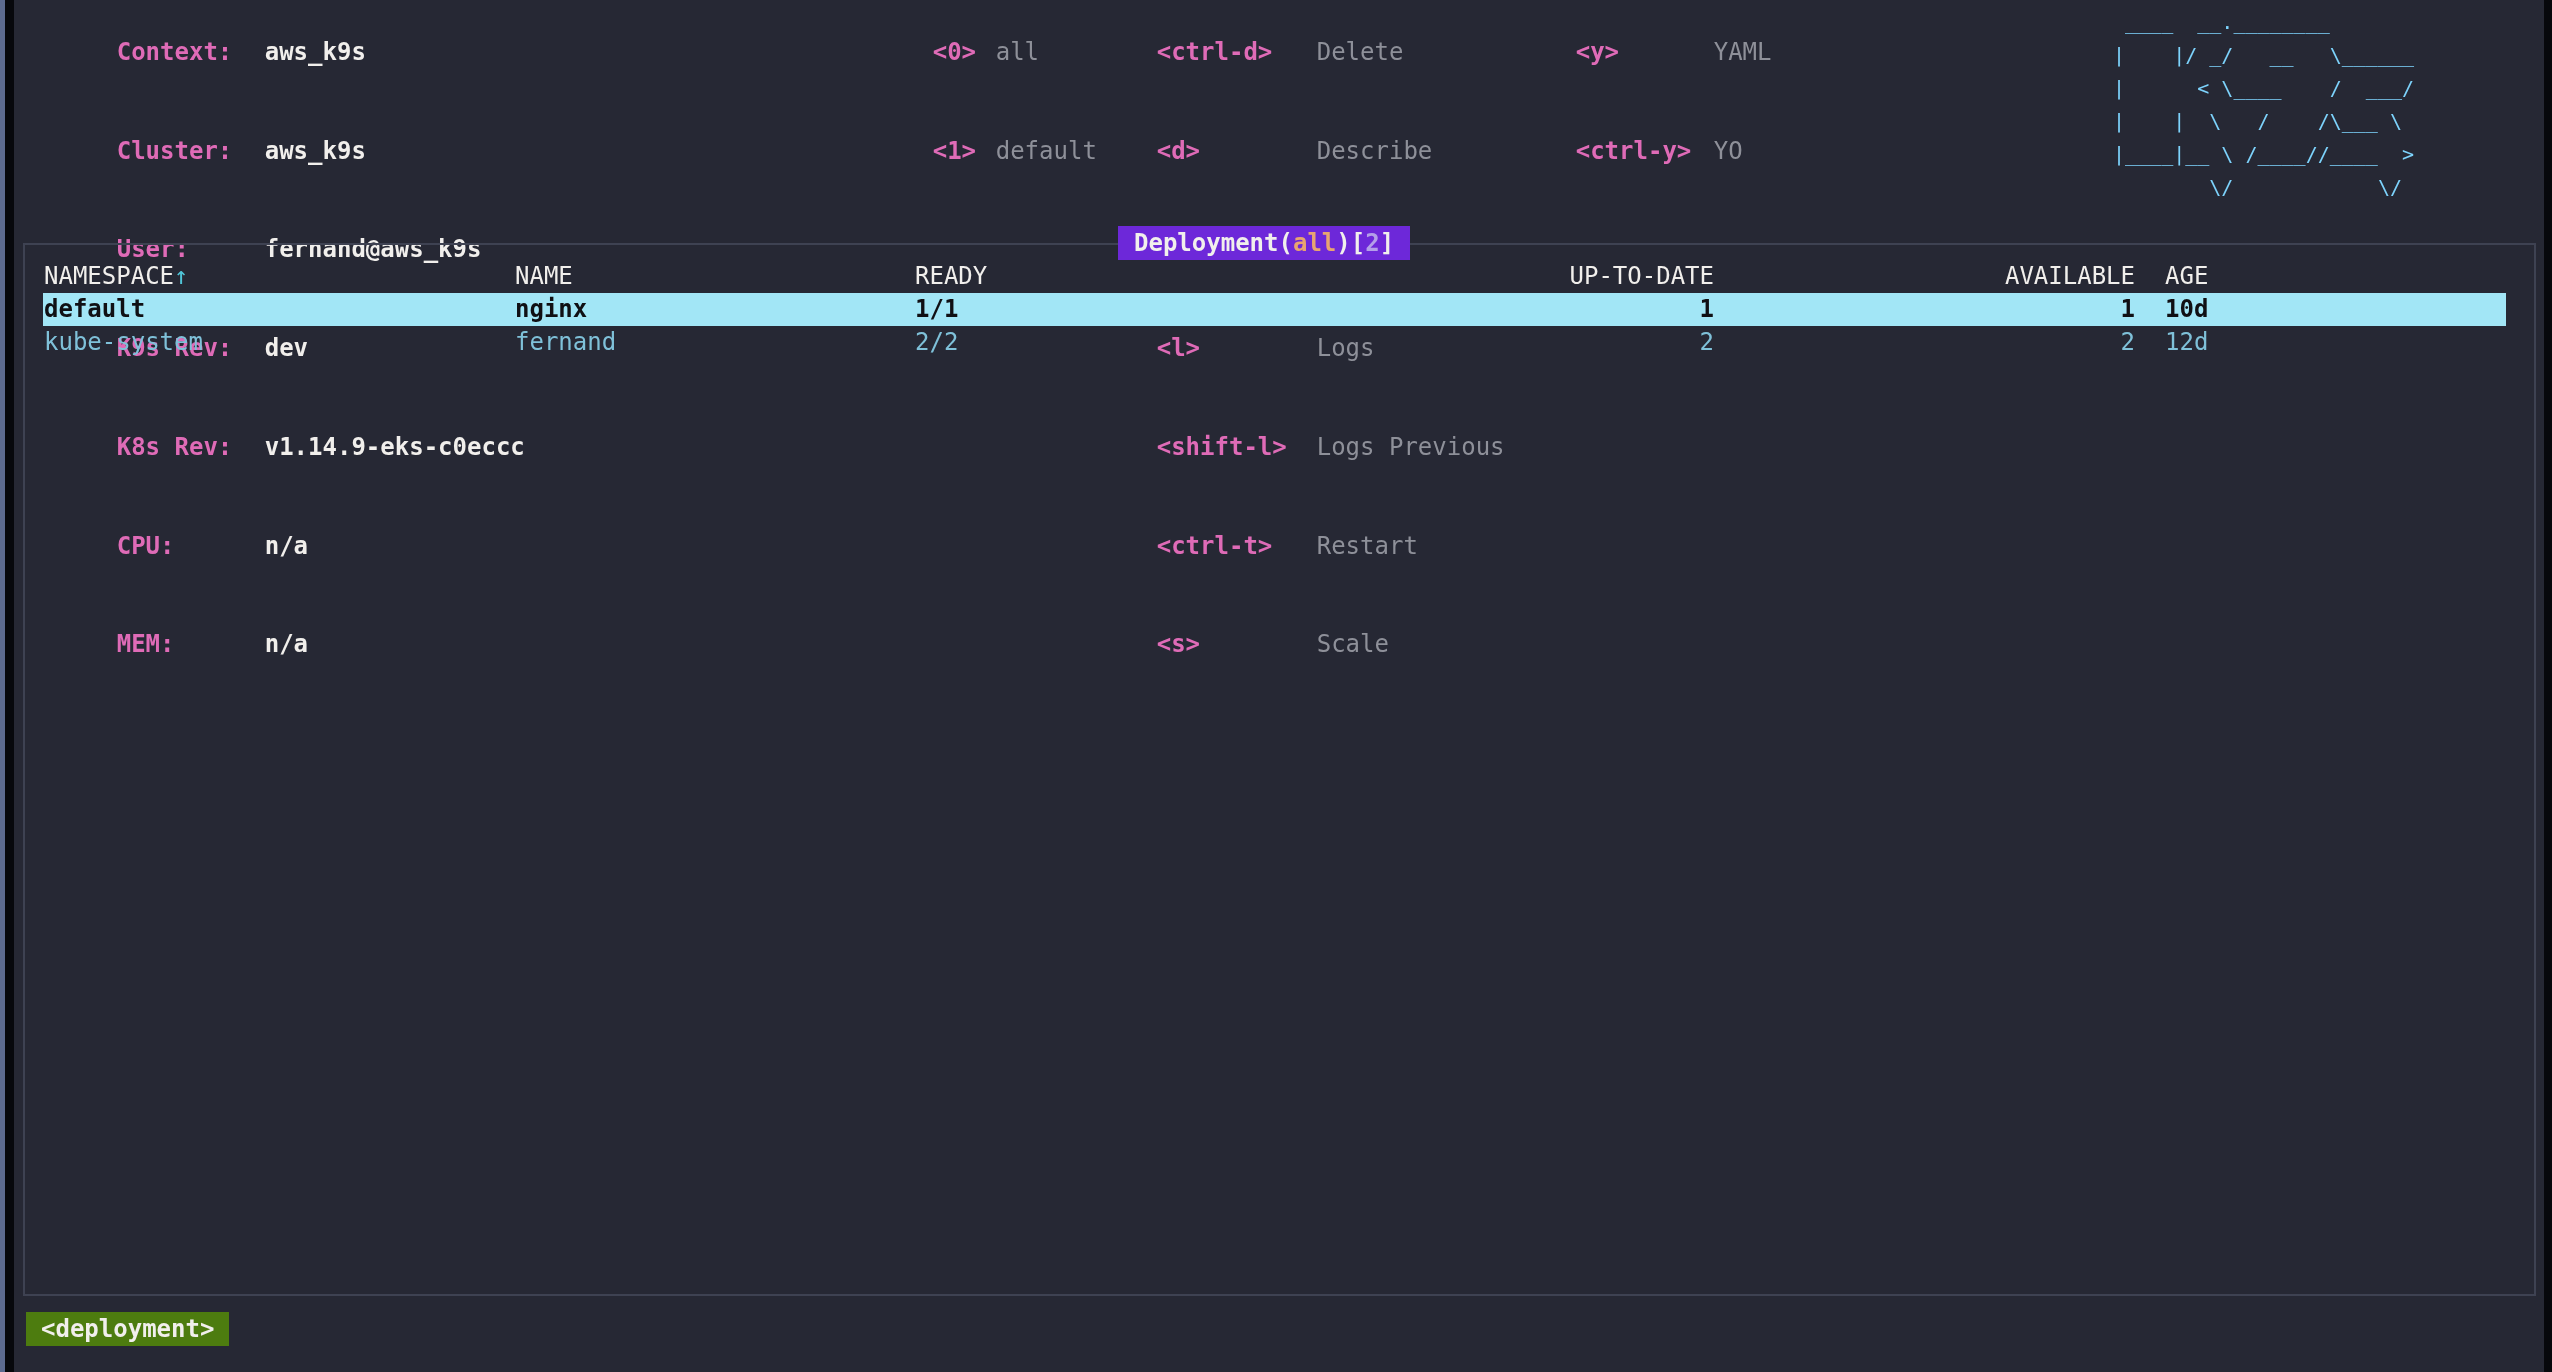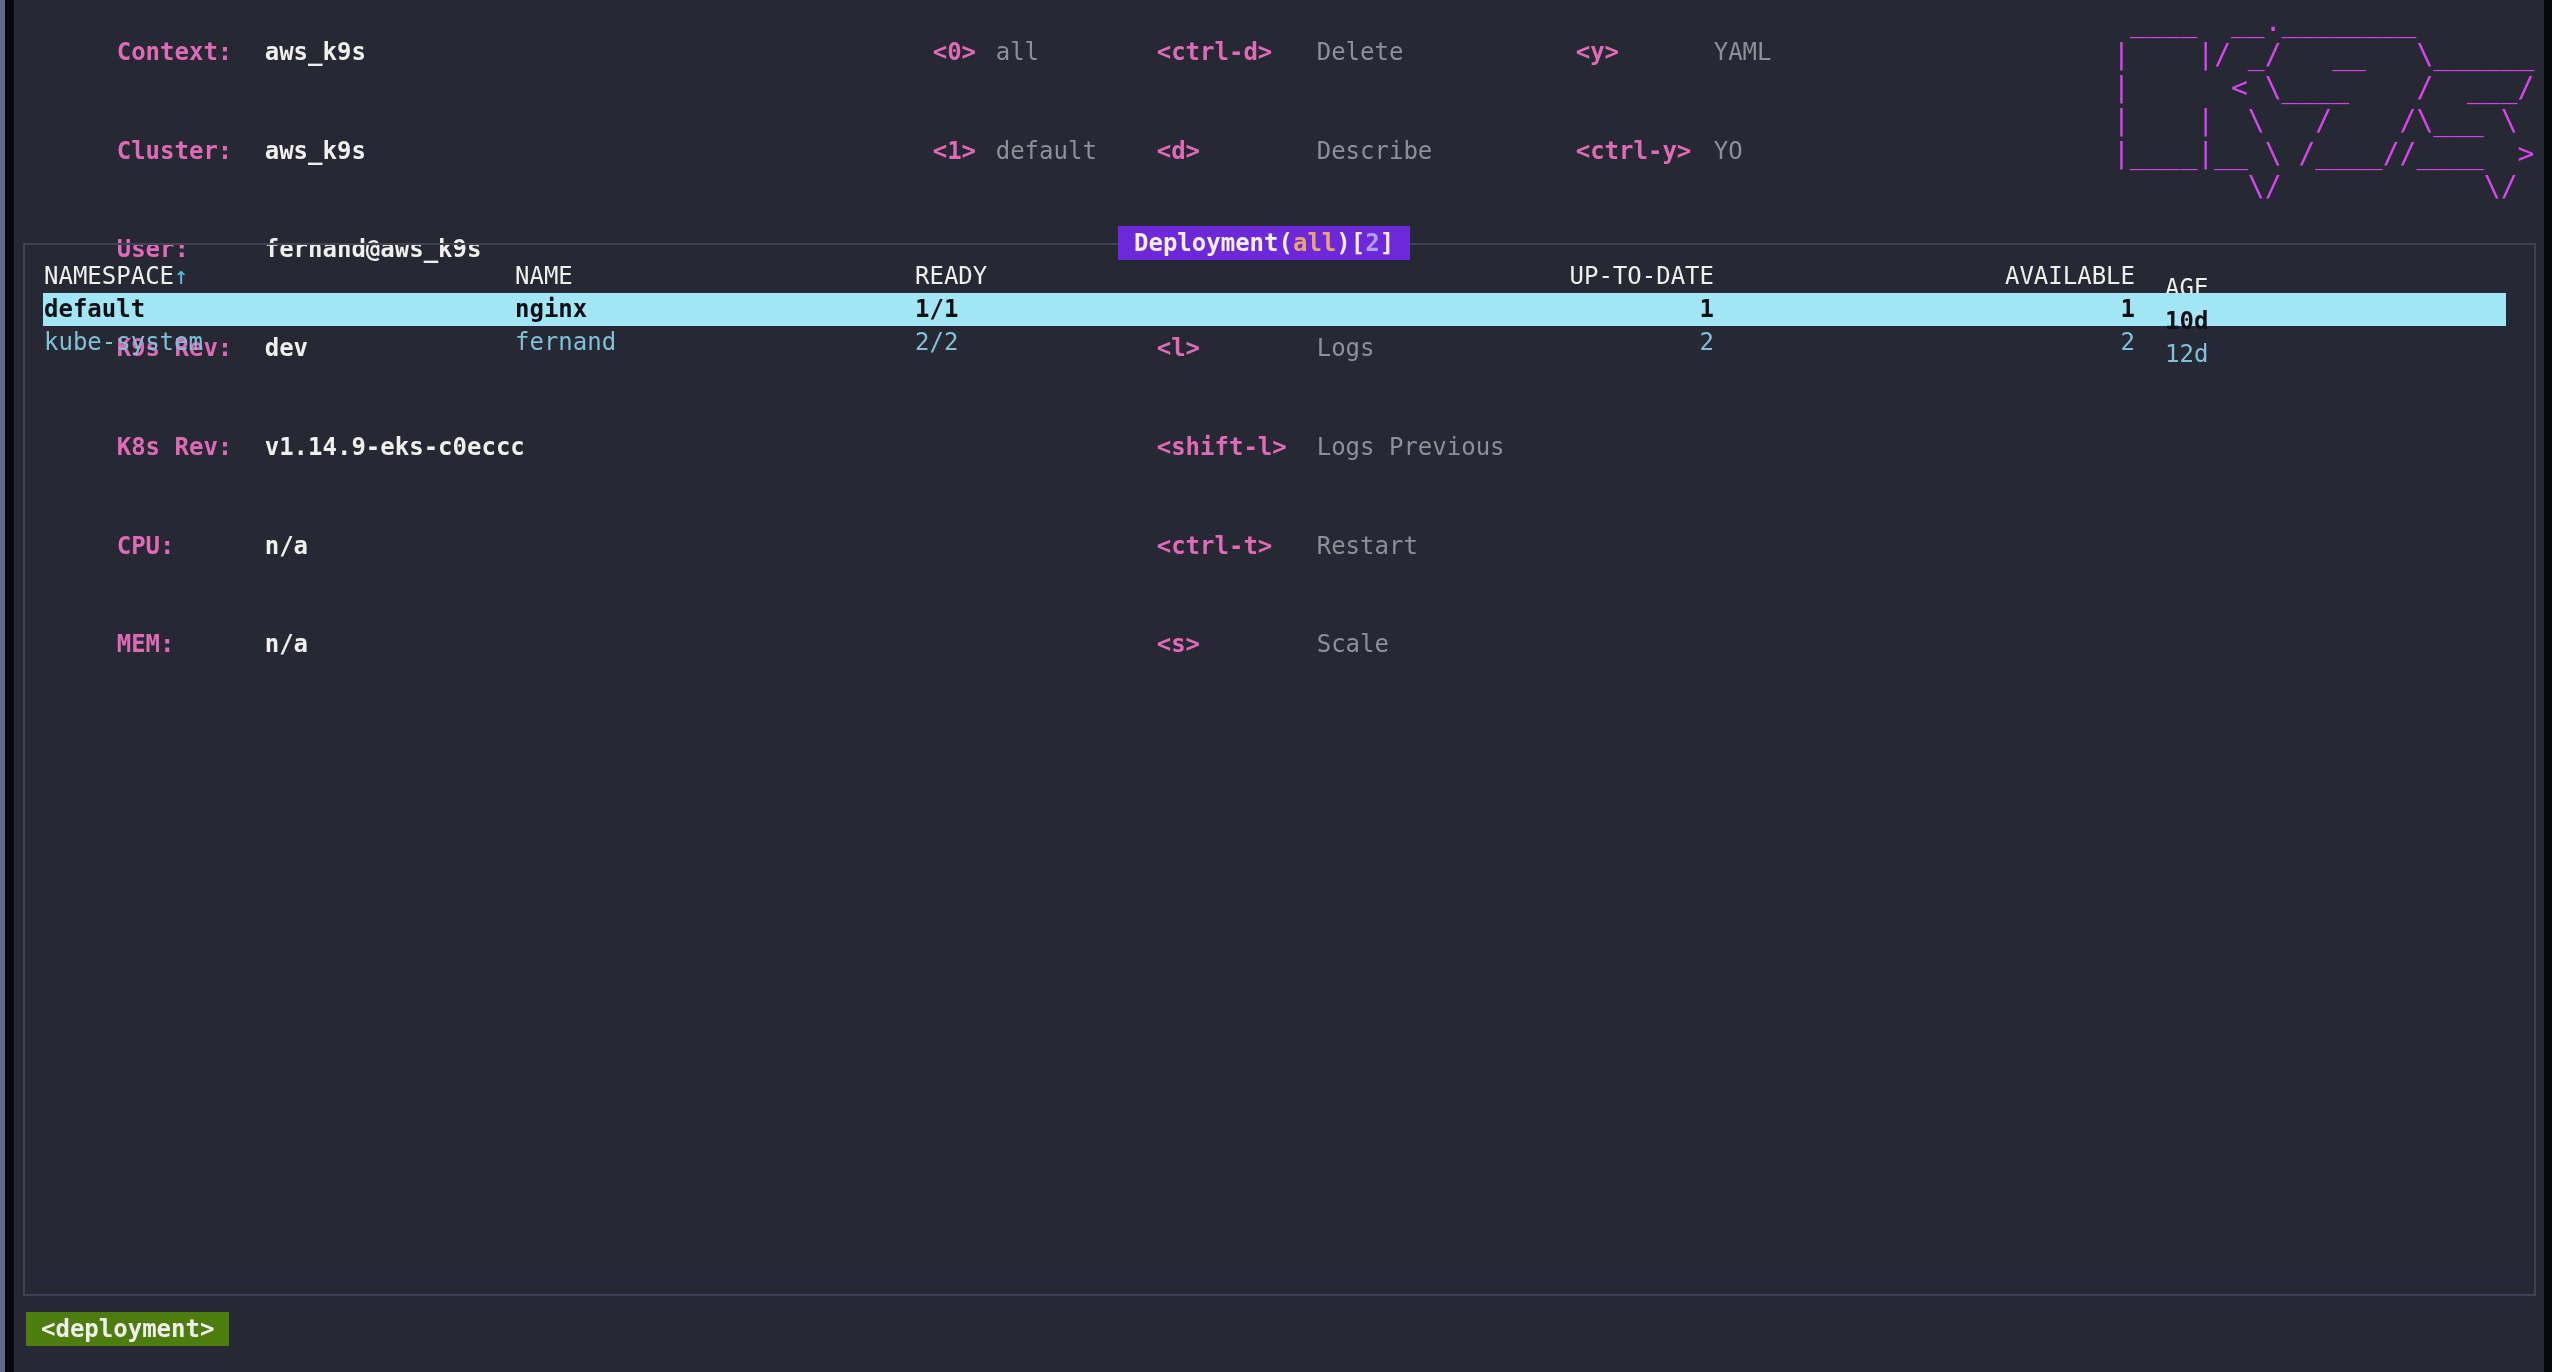--- a/index.html
+++ b/index.html
@@ -32,23 +32,23 @@
   .hotcol-3 { left: 1475px; }
   .hot-row { line-height: 32.9px; white-space: pre; }
   .hot-key { display: inline-block; color: #df6bb7; font-weight: bold; }
   .hotcol-1 .hot-key { width: 63px; }
   .hotcol-2 .hot-key { width: 160px; }
   .hotcol-3 .hot-key { width: 138px; }
   .hot-desc { color: #8e9099; }
 
   .logo {
     position: absolute; left: 2099px; top: 6px;
-    color: #d946ef;
+    color: #7dd3fc;
     font-family: "DejaVu Sans Mono", "Liberation Mono", monospace;
-    font-size: 28px; line-height: 32.9px; white-space: pre;
+    font-size: 20px; line-height: 32.9px; white-space: pre;
   }
 
   
   .frame {
     position: absolute; left: 9px; top: 243px;
     width: 2513px; height: 1053px;
     border: 2px solid #3e4252;
   }
   .title-box {
     position: absolute; left: 1104px; top: 226px; height: 34px;
@@ -65,21 +65,21 @@
   .trow { position: absolute; left: 0; width: 2463px; height: 33px; line-height: 33px; white-space: pre; }
   .trow-header { top: 0; color: #f1efec; }
   .trow-1 { top: 33px; }
   .trow-2 { top: 66px; }
   .cell { position: absolute; top: 0; height: 33px; }
   .c-ns    { left: 1px; }
   .c-name  { left: 472px; }
   .c-ready { left: 872px; }
   .c-upd   { left: 1400px; width: 271px; text-align: right; }
   .c-avail { left: 1900px; width: 192px; text-align: right; }
-  .c-age   { left: 2122px; margin-top: 12px; }
+  .c-age   { left: 2122px; }
   .sort-arrow { color: #50c5d8; }
   .row-selected { background: #a2e6f6; color: #101014; font-weight: bold; }
   .row-normal { color: #7fc1d9; }
 
   
   .crumb {
     position: absolute; left: 12px; top: 1312px; height: 34px;
     line-height: 34px; padding: 0 15px;
     background: #4d7c0f; color: #f1efec; font-weight: bold; white-space: pre;
   }

